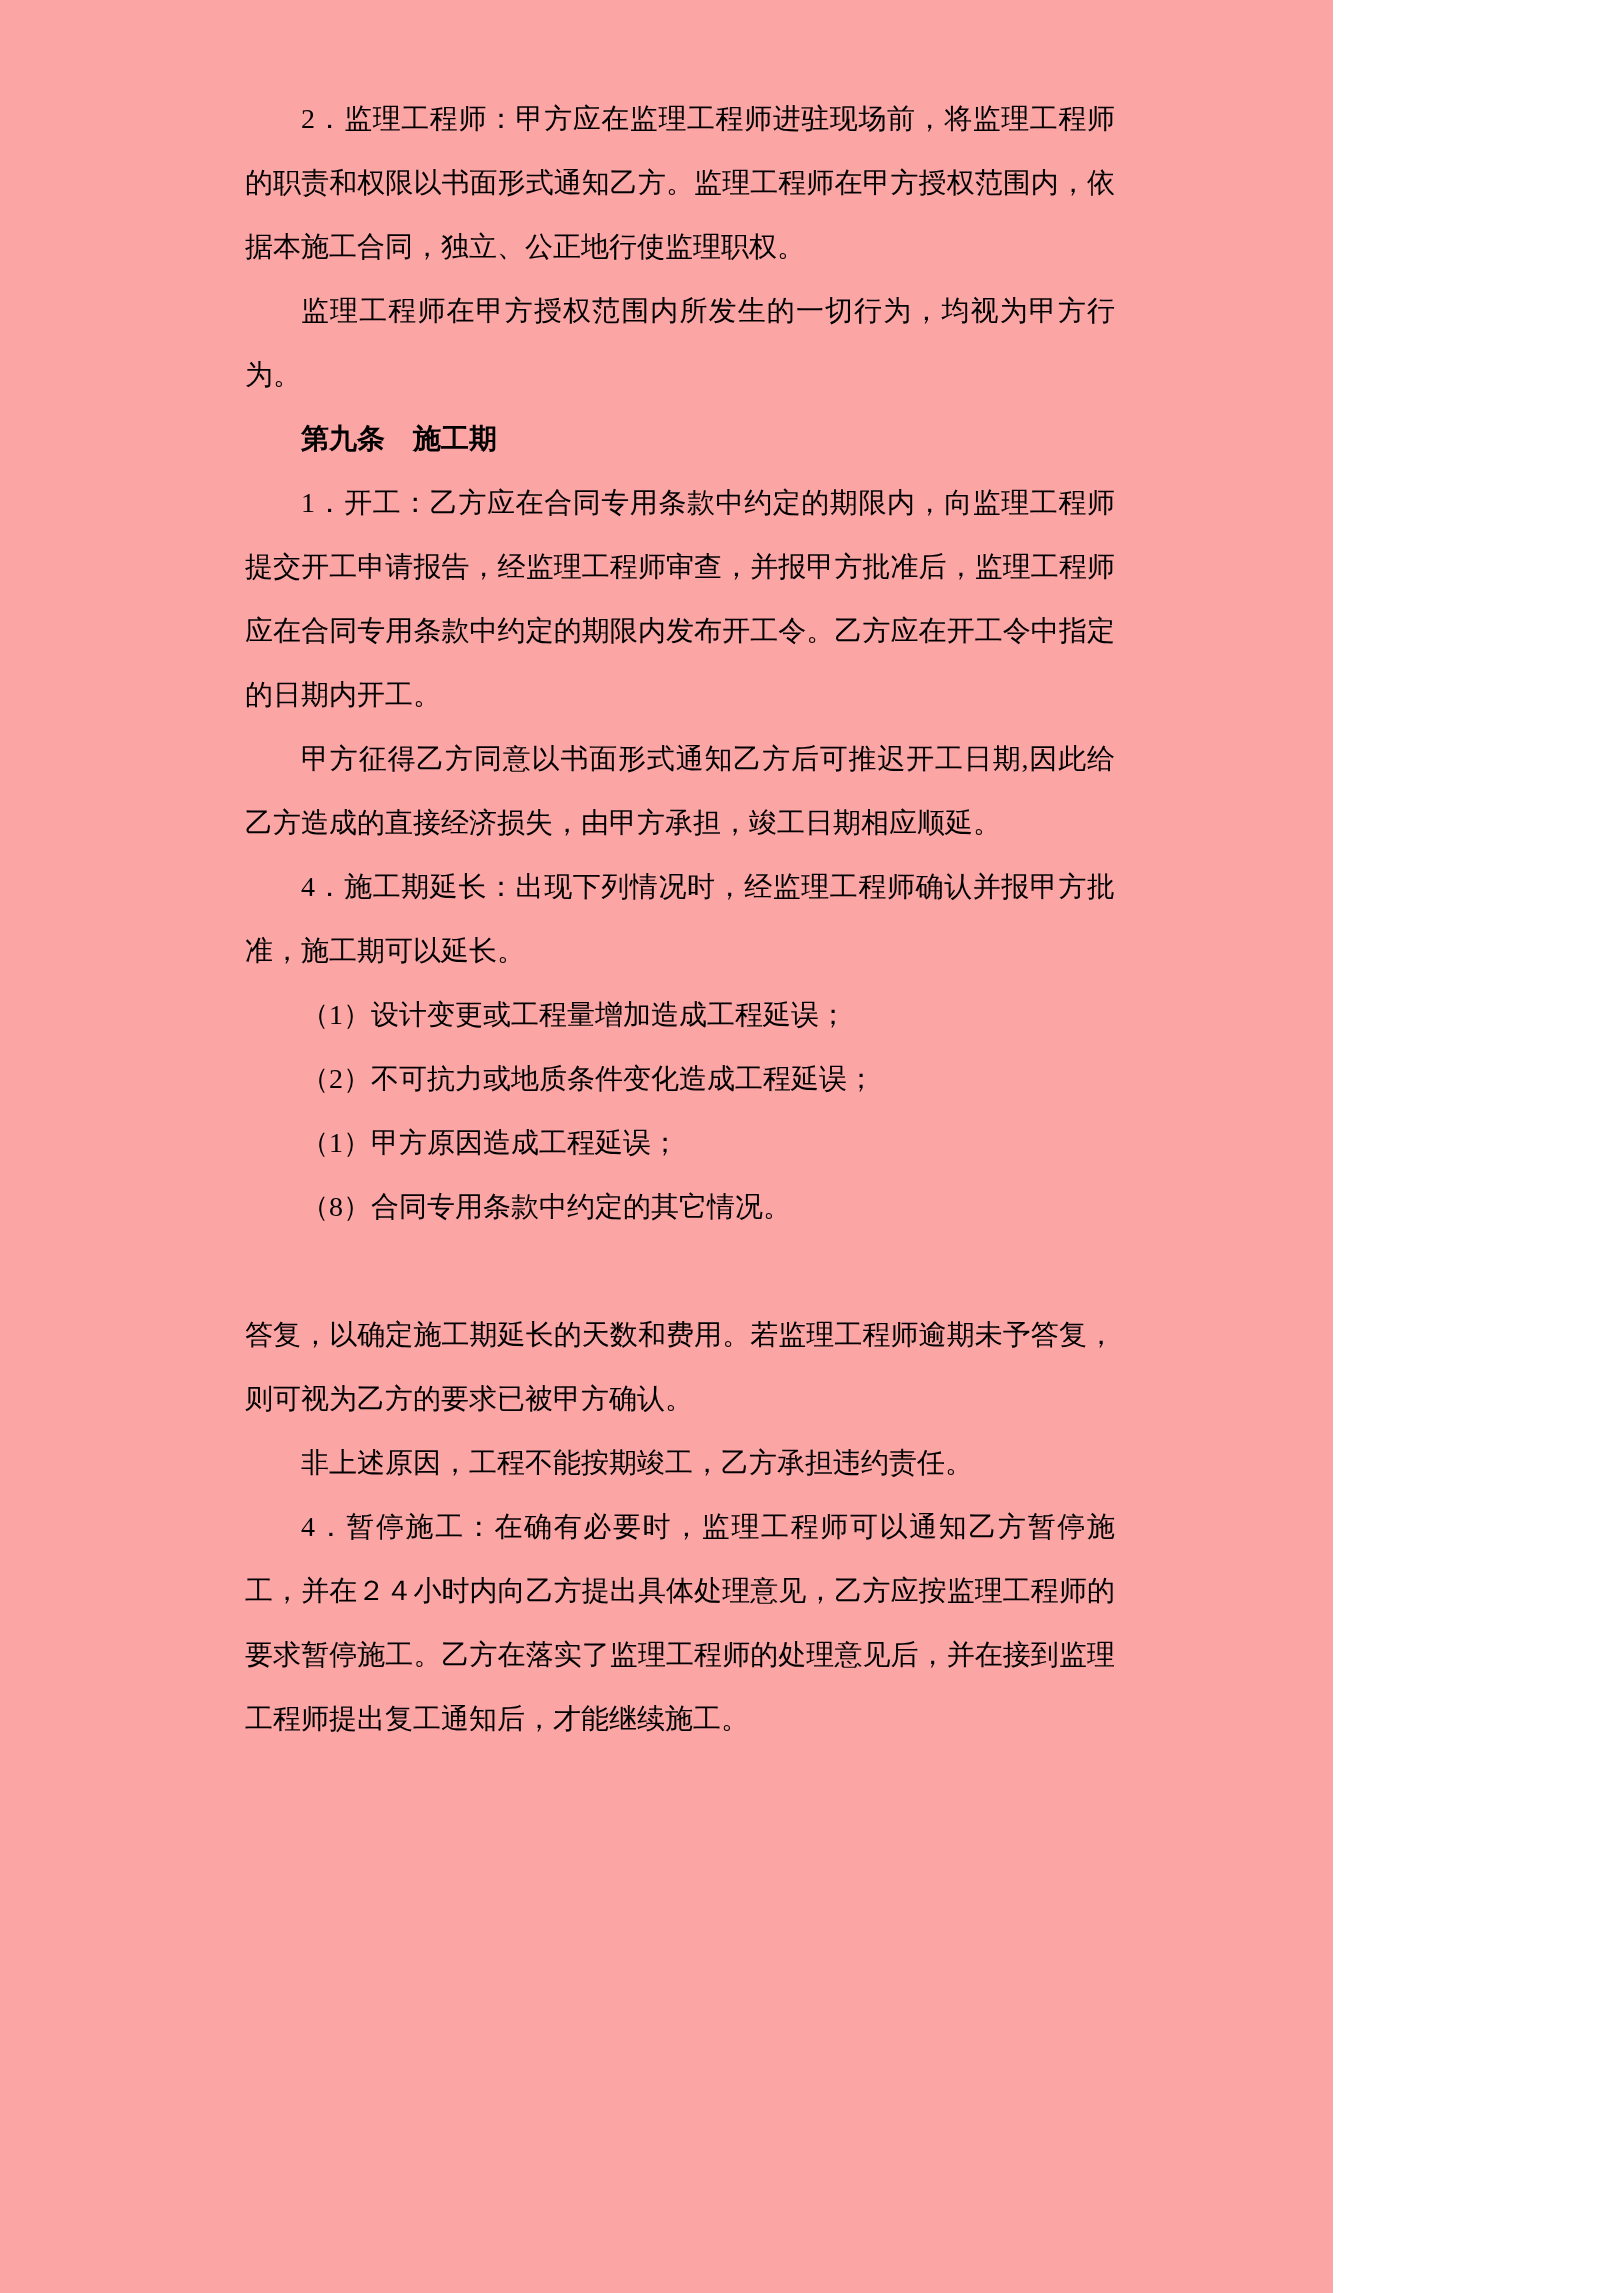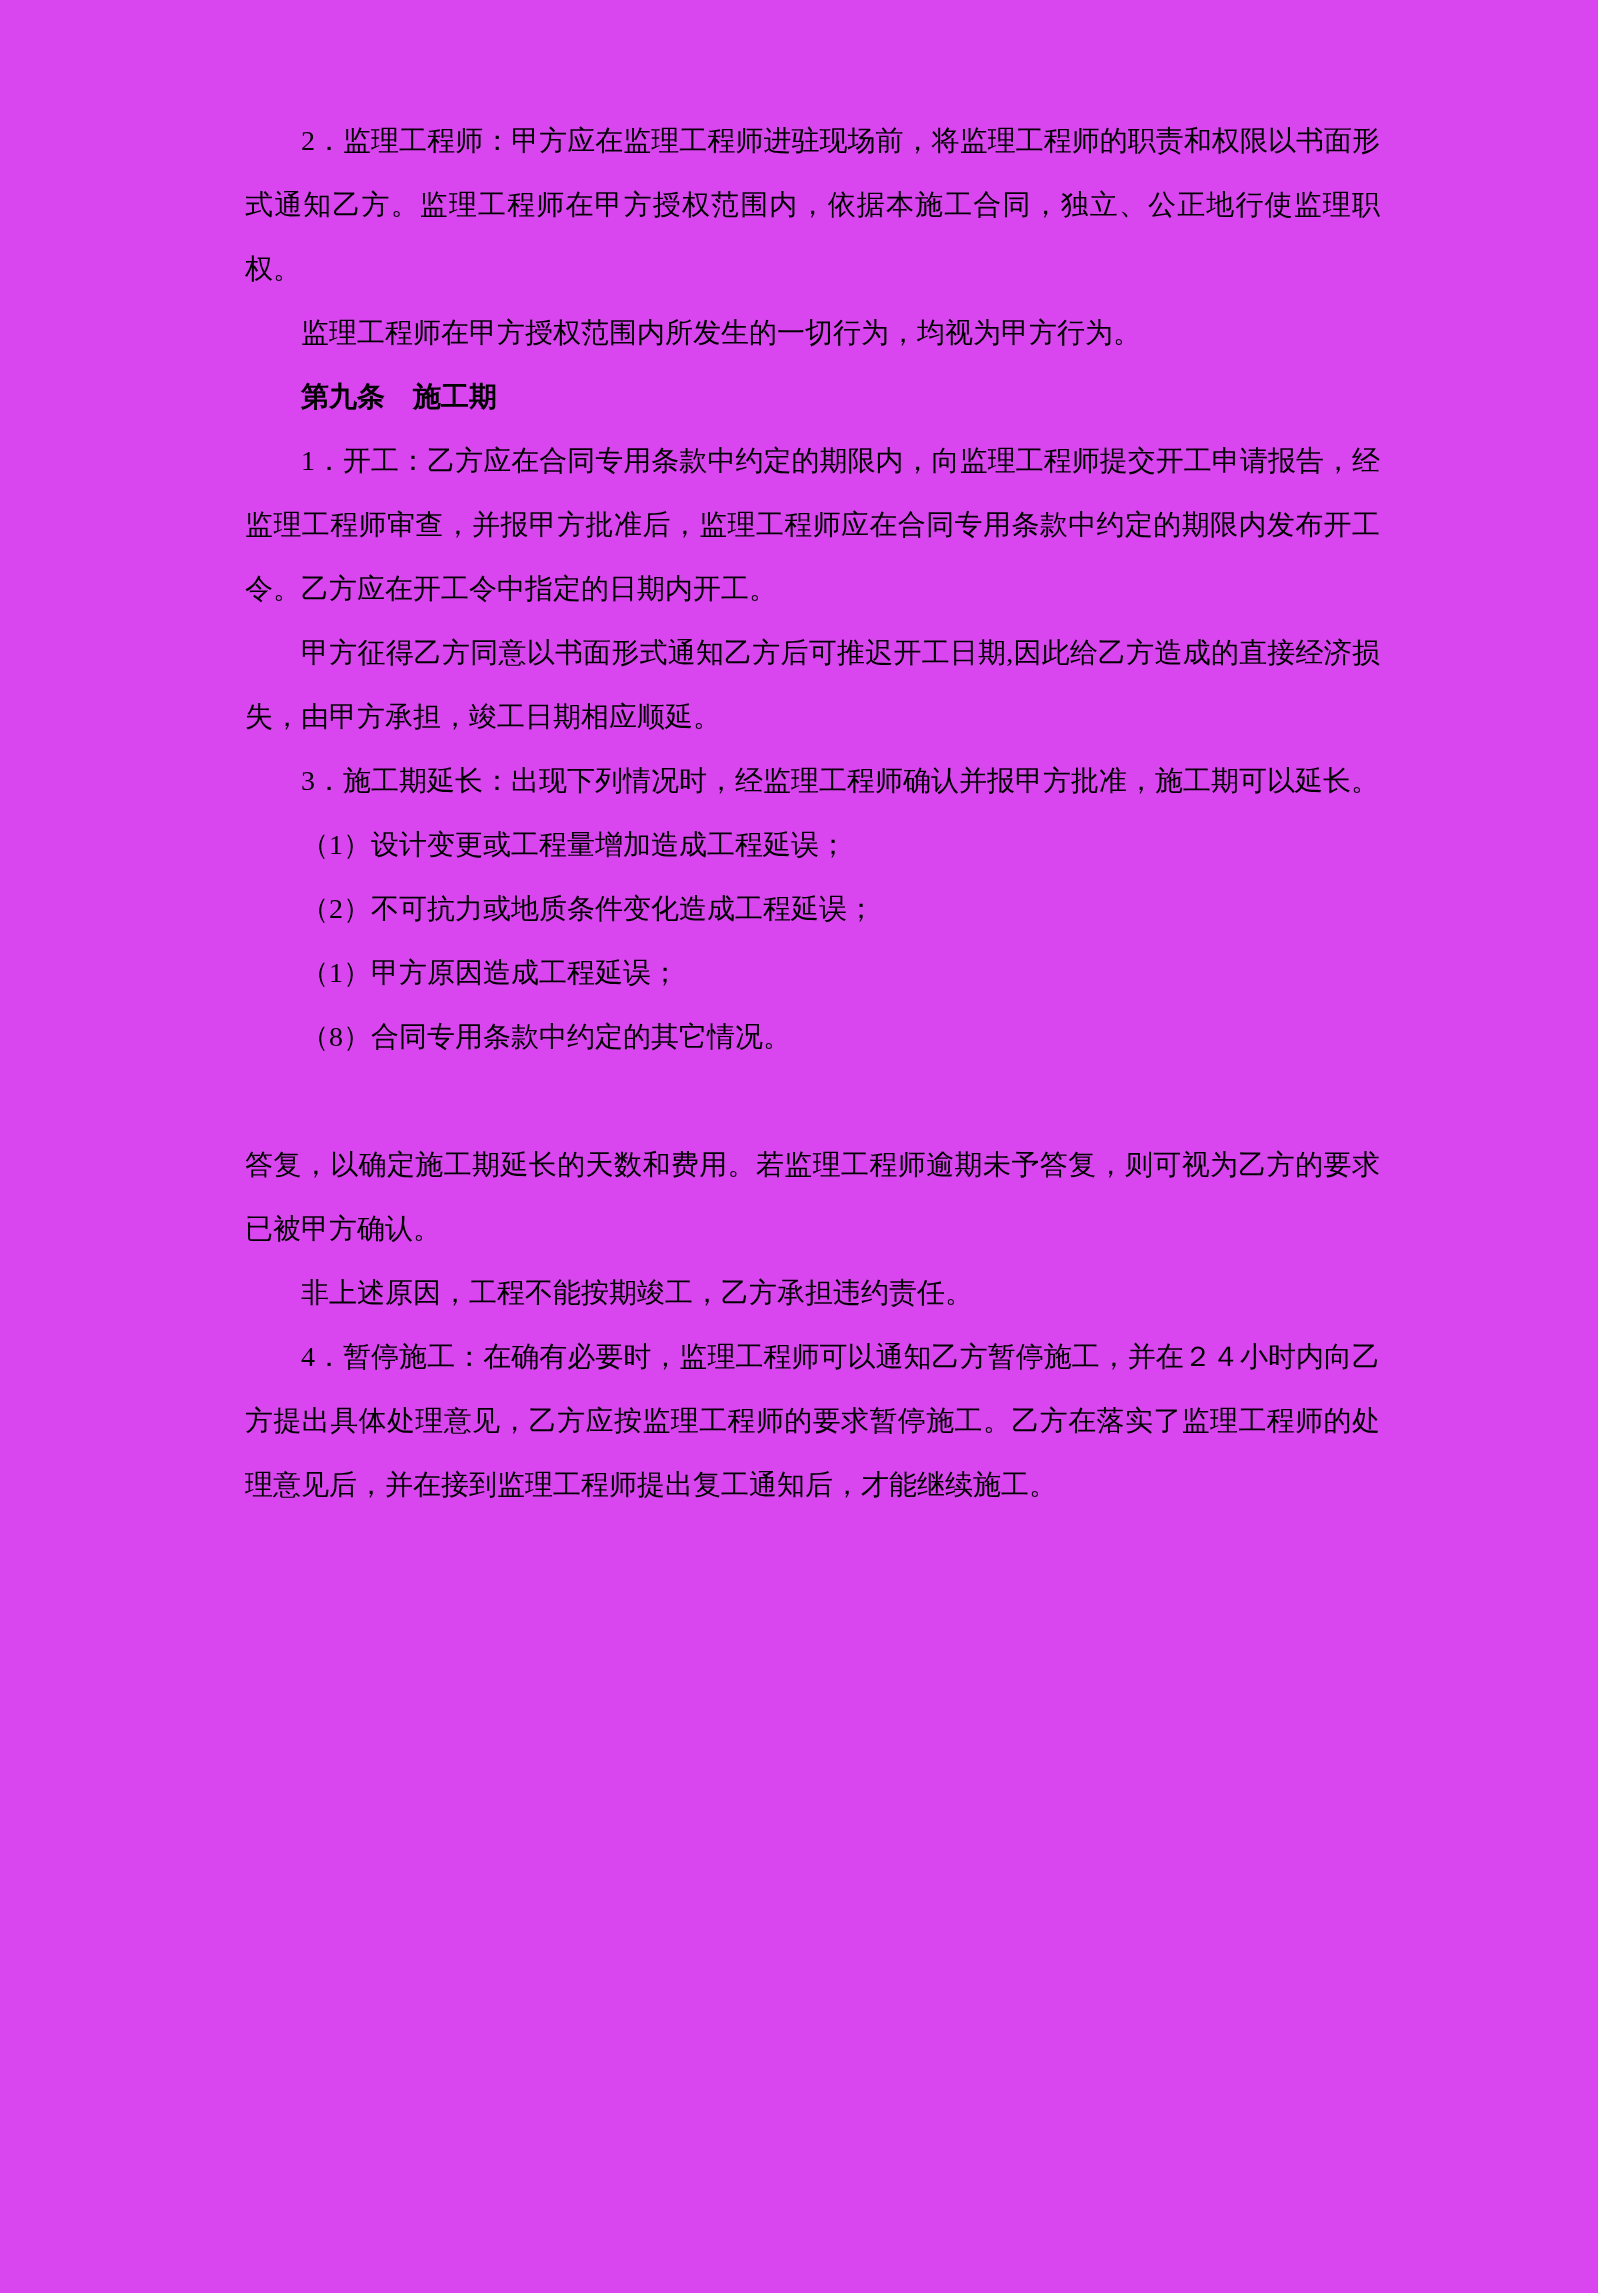--- a/index.html
+++ b/index.html
@@ -9,24 +9,24 @@
   }
   body {
     width: 1623px;
     height: 2294px;
     overflow: hidden;
     font-family: "Liberation Serif", "DejaVu Serif", serif;
     color: #000000;
   }
   .page {
     box-sizing: border-box;
-    width: 1598px;
+    width: 1333px;
     height: 2294px;
-    padding: 109px 218px 0 245px;
-    background: #d946ef;
+    padding: 87px 218px 0 245px;
+    background: #fca5a5;
   }
   .para {
     margin: 0;
     font-size: 28px;
     line-height: 64px;
     text-align: justify;
     text-indent: 2em;
     color: #000000;
     word-break: break-all;
   }
@@ -36,21 +36,21 @@
 </style>
 </head>
 <body>
 
 <div class="page">
   <p class="para">2．监理工程师：甲方应在监理工程师进驻现场前，将监理工程师的职责和权限以书面形式通知乙方。监理工程师在甲方授权范围内，依据本施工合同，独立、公正地行使监理职权。</p>
   <p class="para">监理工程师在甲方授权范围内所发生的一切行为，均视为甲方行为。</p>
   <p class="para heading">第九条　施工期</p>
   <p class="para">1．开工：乙方应在合同专用条款中约定的期限内，向监理工程师提交开工申请报告，经监理工程师审查，并报甲方批准后，监理工程师应在合同专用条款中约定的期限内发布开工令。乙方应在开工令中指定的日期内开工。</p>
   <p class="para">甲方征得乙方同意以书面形式通知乙方后可推迟开工日期,因此给乙方造成的直接经济损失，由甲方承担，竣工日期相应顺延。</p>
-  <p class="para">3．施工期延长：出现下列情况时，经监理工程师确认并报甲方批准，施工期可以延长。</p>
+  <p class="para">4．施工期延长：出现下列情况时，经监理工程师确认并报甲方批准，施工期可以延长。</p>
   <p class="para">（1）设计变更或工程量增加造成工程延误；</p>
   <p class="para">（2）不可抗力或地质条件变化造成工程延误；</p>
   <p class="para">（1）甲方原因造成工程延误；</p>
   <p class="para">（8）合同专用条款中约定的其它情况。</p>
   <p class="para"><br><span>答复，以确定施工期延长的天数和费用。若监理工程师逾期未予答复，则可视为乙方的要求已被甲方确认。</span></p>
   <p class="para">非上述原因，工程不能按期竣工，乙方承担违约责任。</p>
   <p class="para">4．暂停施工：在确有必要时，监理工程师可以通知乙方暂停施工，并在２４小时内向乙方提出具体处理意见，乙方应按监理工程师的要求暂停施工。乙方在落实了监理工程师的处理意见后，并在接到监理工程师提出复工通知后，才能继续施工。</p>
 </div>
 
 

